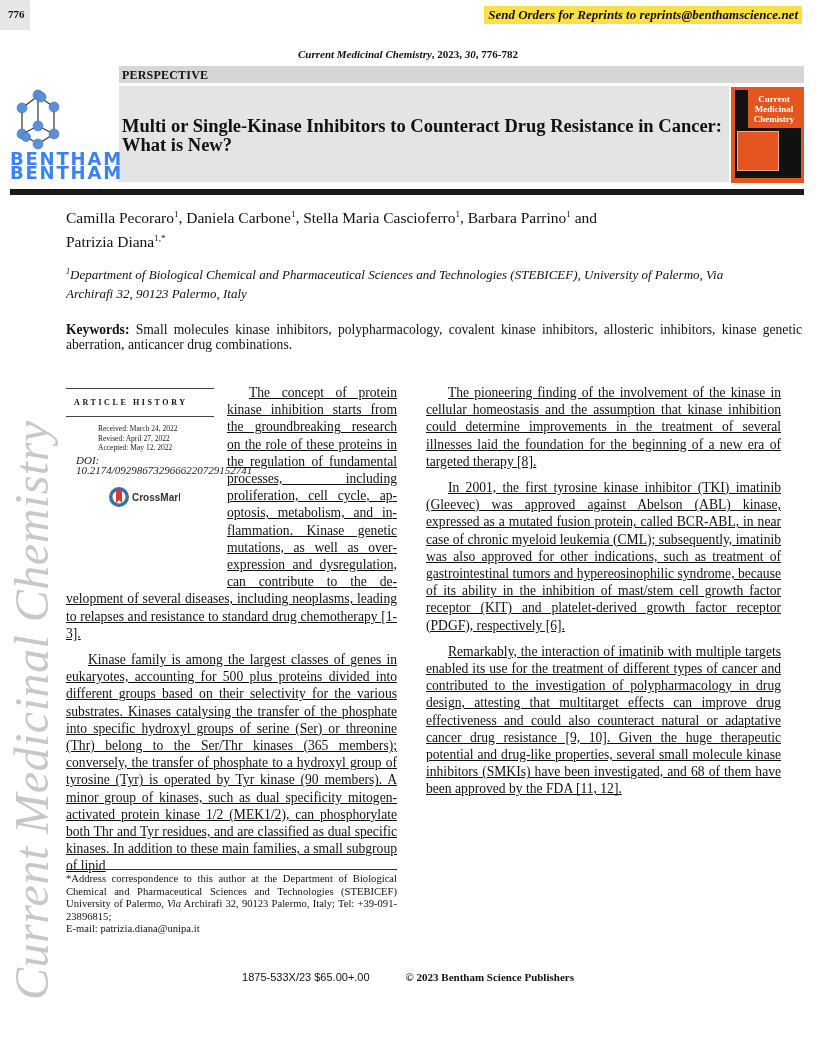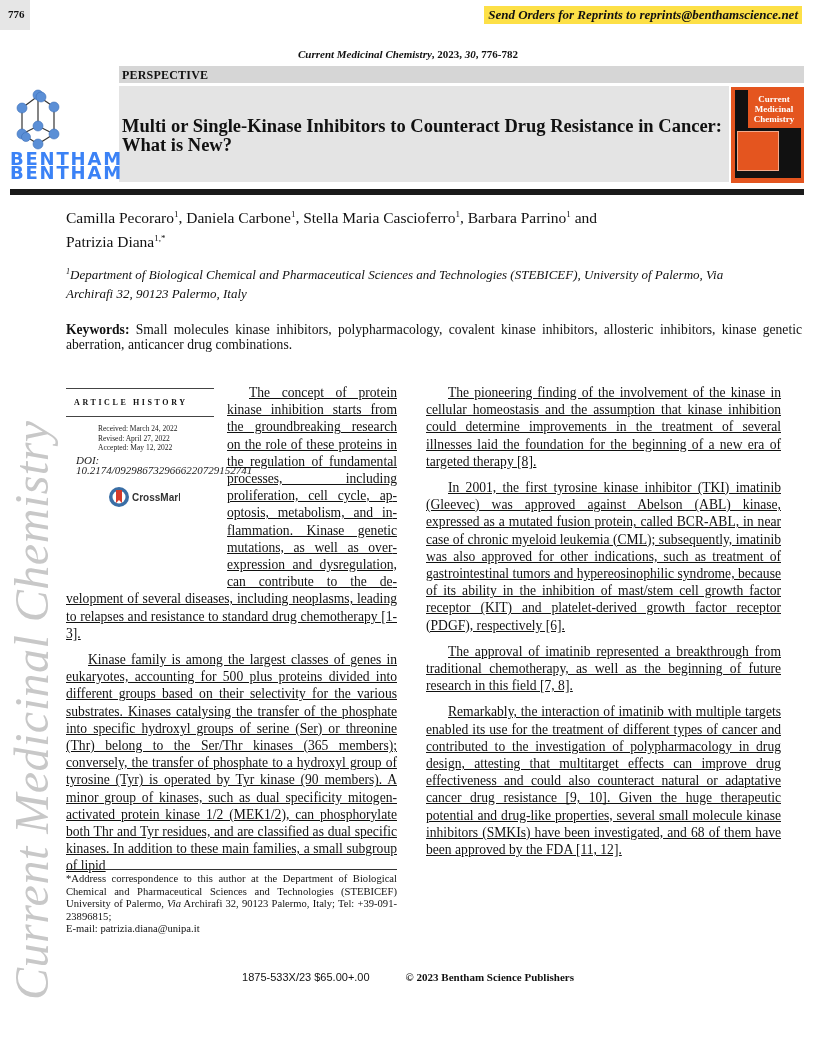--- a/index.html
+++ b/index.html
@@ -162,21 +162,20 @@
 
 <div id="col1-wrap" class="abs col">
   <div id="col1-float"></div>
   <p>The concept of protein kinase inhibition starts from the groundbreaking research on the role of these proteins in the regulation of funda­mental processes, including proliferation, cell cycle, ap­optosis, metabolism, and in­flammation. Kinase genetic mutations, as well as over­expression and dysregulation, can contribute to the de­velopment of several diseases, including neoplasms, leading to relapses and resistance to standard drug chemotherapy [1-3].</p>
   <p>Kinase family is among the largest classes of genes in eukaryotes, accounting for 500 plus proteins divided into different groups based on their selectivity for the various substrates. Kinases catalysing the transfer of the phosphate into specific hydroxyl groups of serine (Ser) or threonine (Thr) belong to the Ser/Thr kinases (365 members); conversely, the transfer of phosphate to a hydroxyl group of tyrosine (Tyr) is operated by Tyr ki­nase (90 members). A minor group of kinases, such as dual specificity mitogen-activated protein kinase 1/2 (MEK1/2), can phosphorylate both Thr and Tyr resi­dues, and are classified as dual specific kinases. In addi­tion to these main families, a small subgroup of lipid</p>
 </div>
 
 <div id="col2" class="abs col">
   <p>The pioneering finding of the involvement of the kinase in cellular homeostasis and the assumption that kinase inhibition could determine improvements in the treatment of several illnesses laid the foundation for the beginning of a new era of targeted therapy [8].</p>
   <p>In 2001, the first tyrosine kinase inhibitor (TKI) imatinib (Gleevec) was approved against Abelson (ABL) kinase, expressed as a mutated fusion protein, called BCR-ABL, in near case of chronic myeloid leu­kemia (CML); subsequently, imatinib was also ap­proved for other indications, such as treatment of gas­trointestinal tumors and hypereosinophilic syndrome, because of its ability in the inhibition of mast/stem cell growth factor receptor (KIT) and platelet-derived growth factor receptor (PDGF), respectively [6].</p>
-  <p>The approval of imatinib represented a break­through from traditional chemotherapy, as well as the beginning of future research in this field [7, 8].</p>
   <p>Remarkably, the interaction of imatinib with multi­ple targets enabled its use for the treatment of different types of cancer and contributed to the investigation of polypharmacology in drug design, attesting that multi­target effects can improve drug effectiveness and could also counteract natural or adaptative cancer drug re­sistance [9, 10]. Given the huge therapeutic potential and drug-like properties, several small molecule kinase inhibitors (SMKIs) have been investigated, and 68 of them have been approved by the FDA [11, 12].</p>
 </div>
 
 <div id="fn-rule" class="abs"></div>
 <div id="footnote" class="abs"><span>*Address correspondence to this author at the Department of Bio­logical Chemical and Pharmaceutical Sciences and Technologies (STEBICEF) University of Palermo, </span><i>Via</i><span> Archirafi 32, 90123 Pa­lermo, Italy; Tel: +39-091-23896815;</span><br><span>E-mail: patrizia.diana@unipa.it</span></div>
 
 <div id="bottom-line" class="abs"><span id="issn">1875-533X/23 $65.00+.00</span><span id="copyright">© 2023  Bentham Science Publishers</span></div>
 
 <div id="watermark" class="abs">Current Medicinal Chemistry</div>
 

